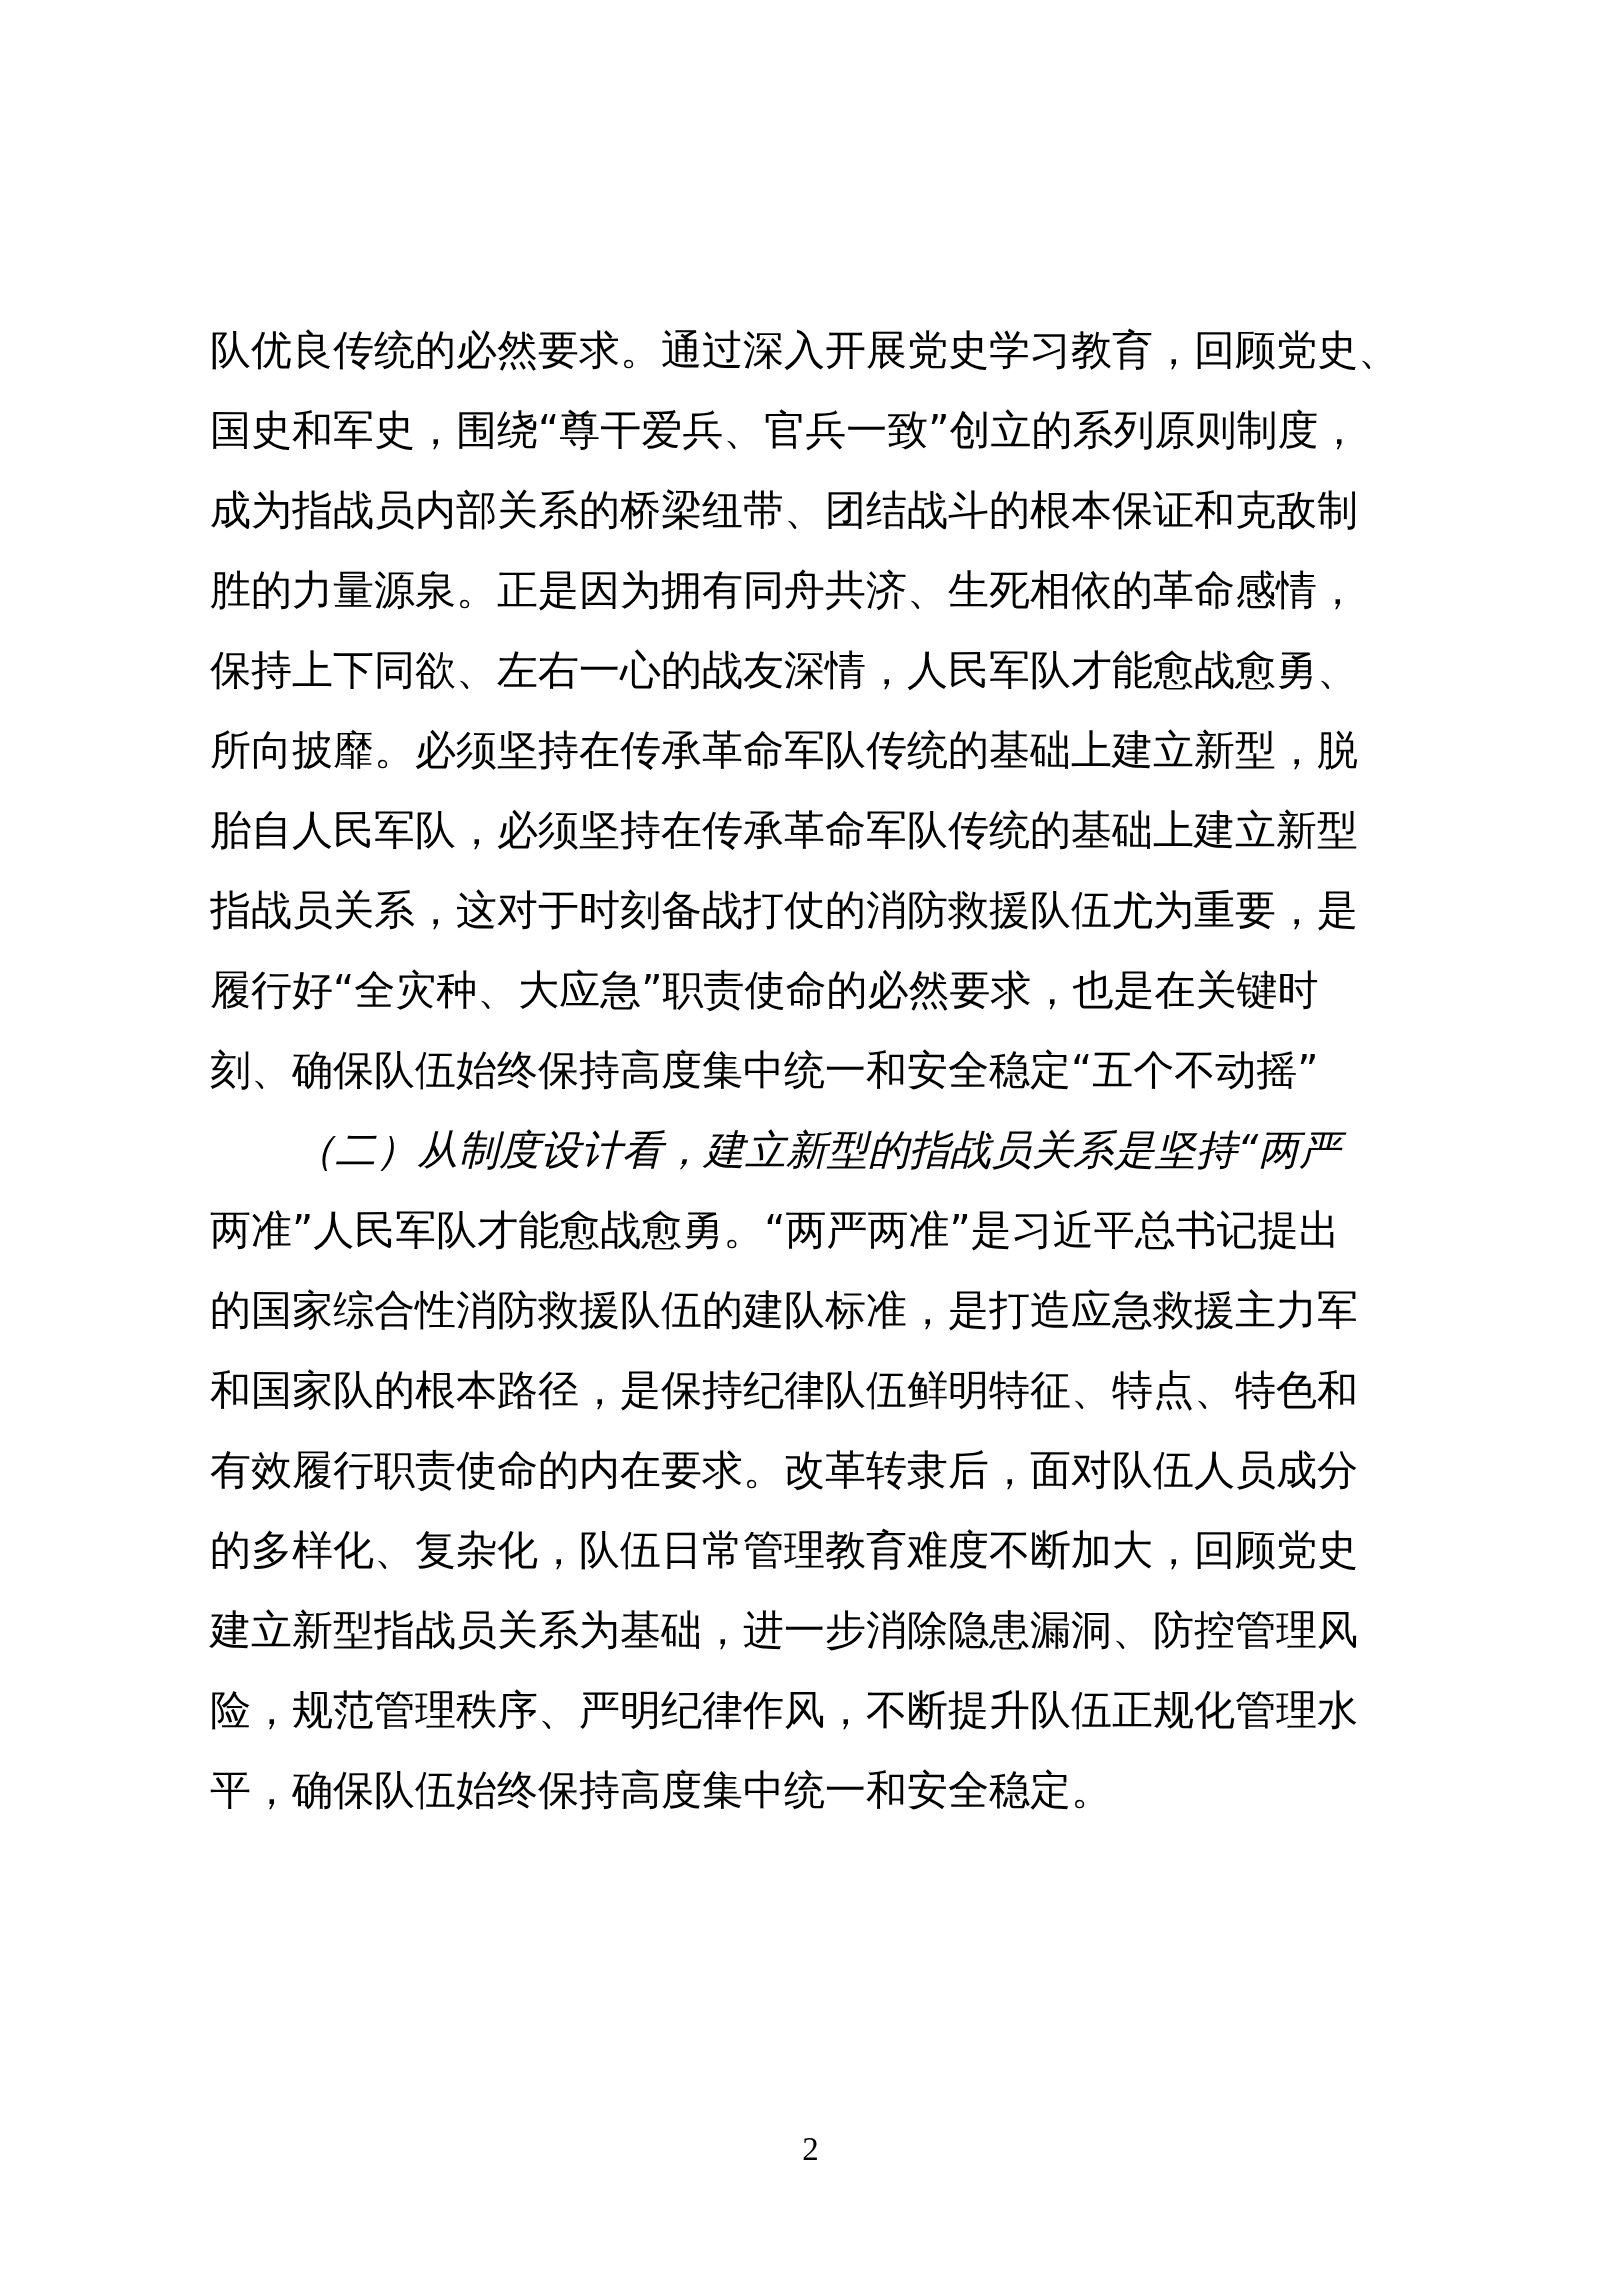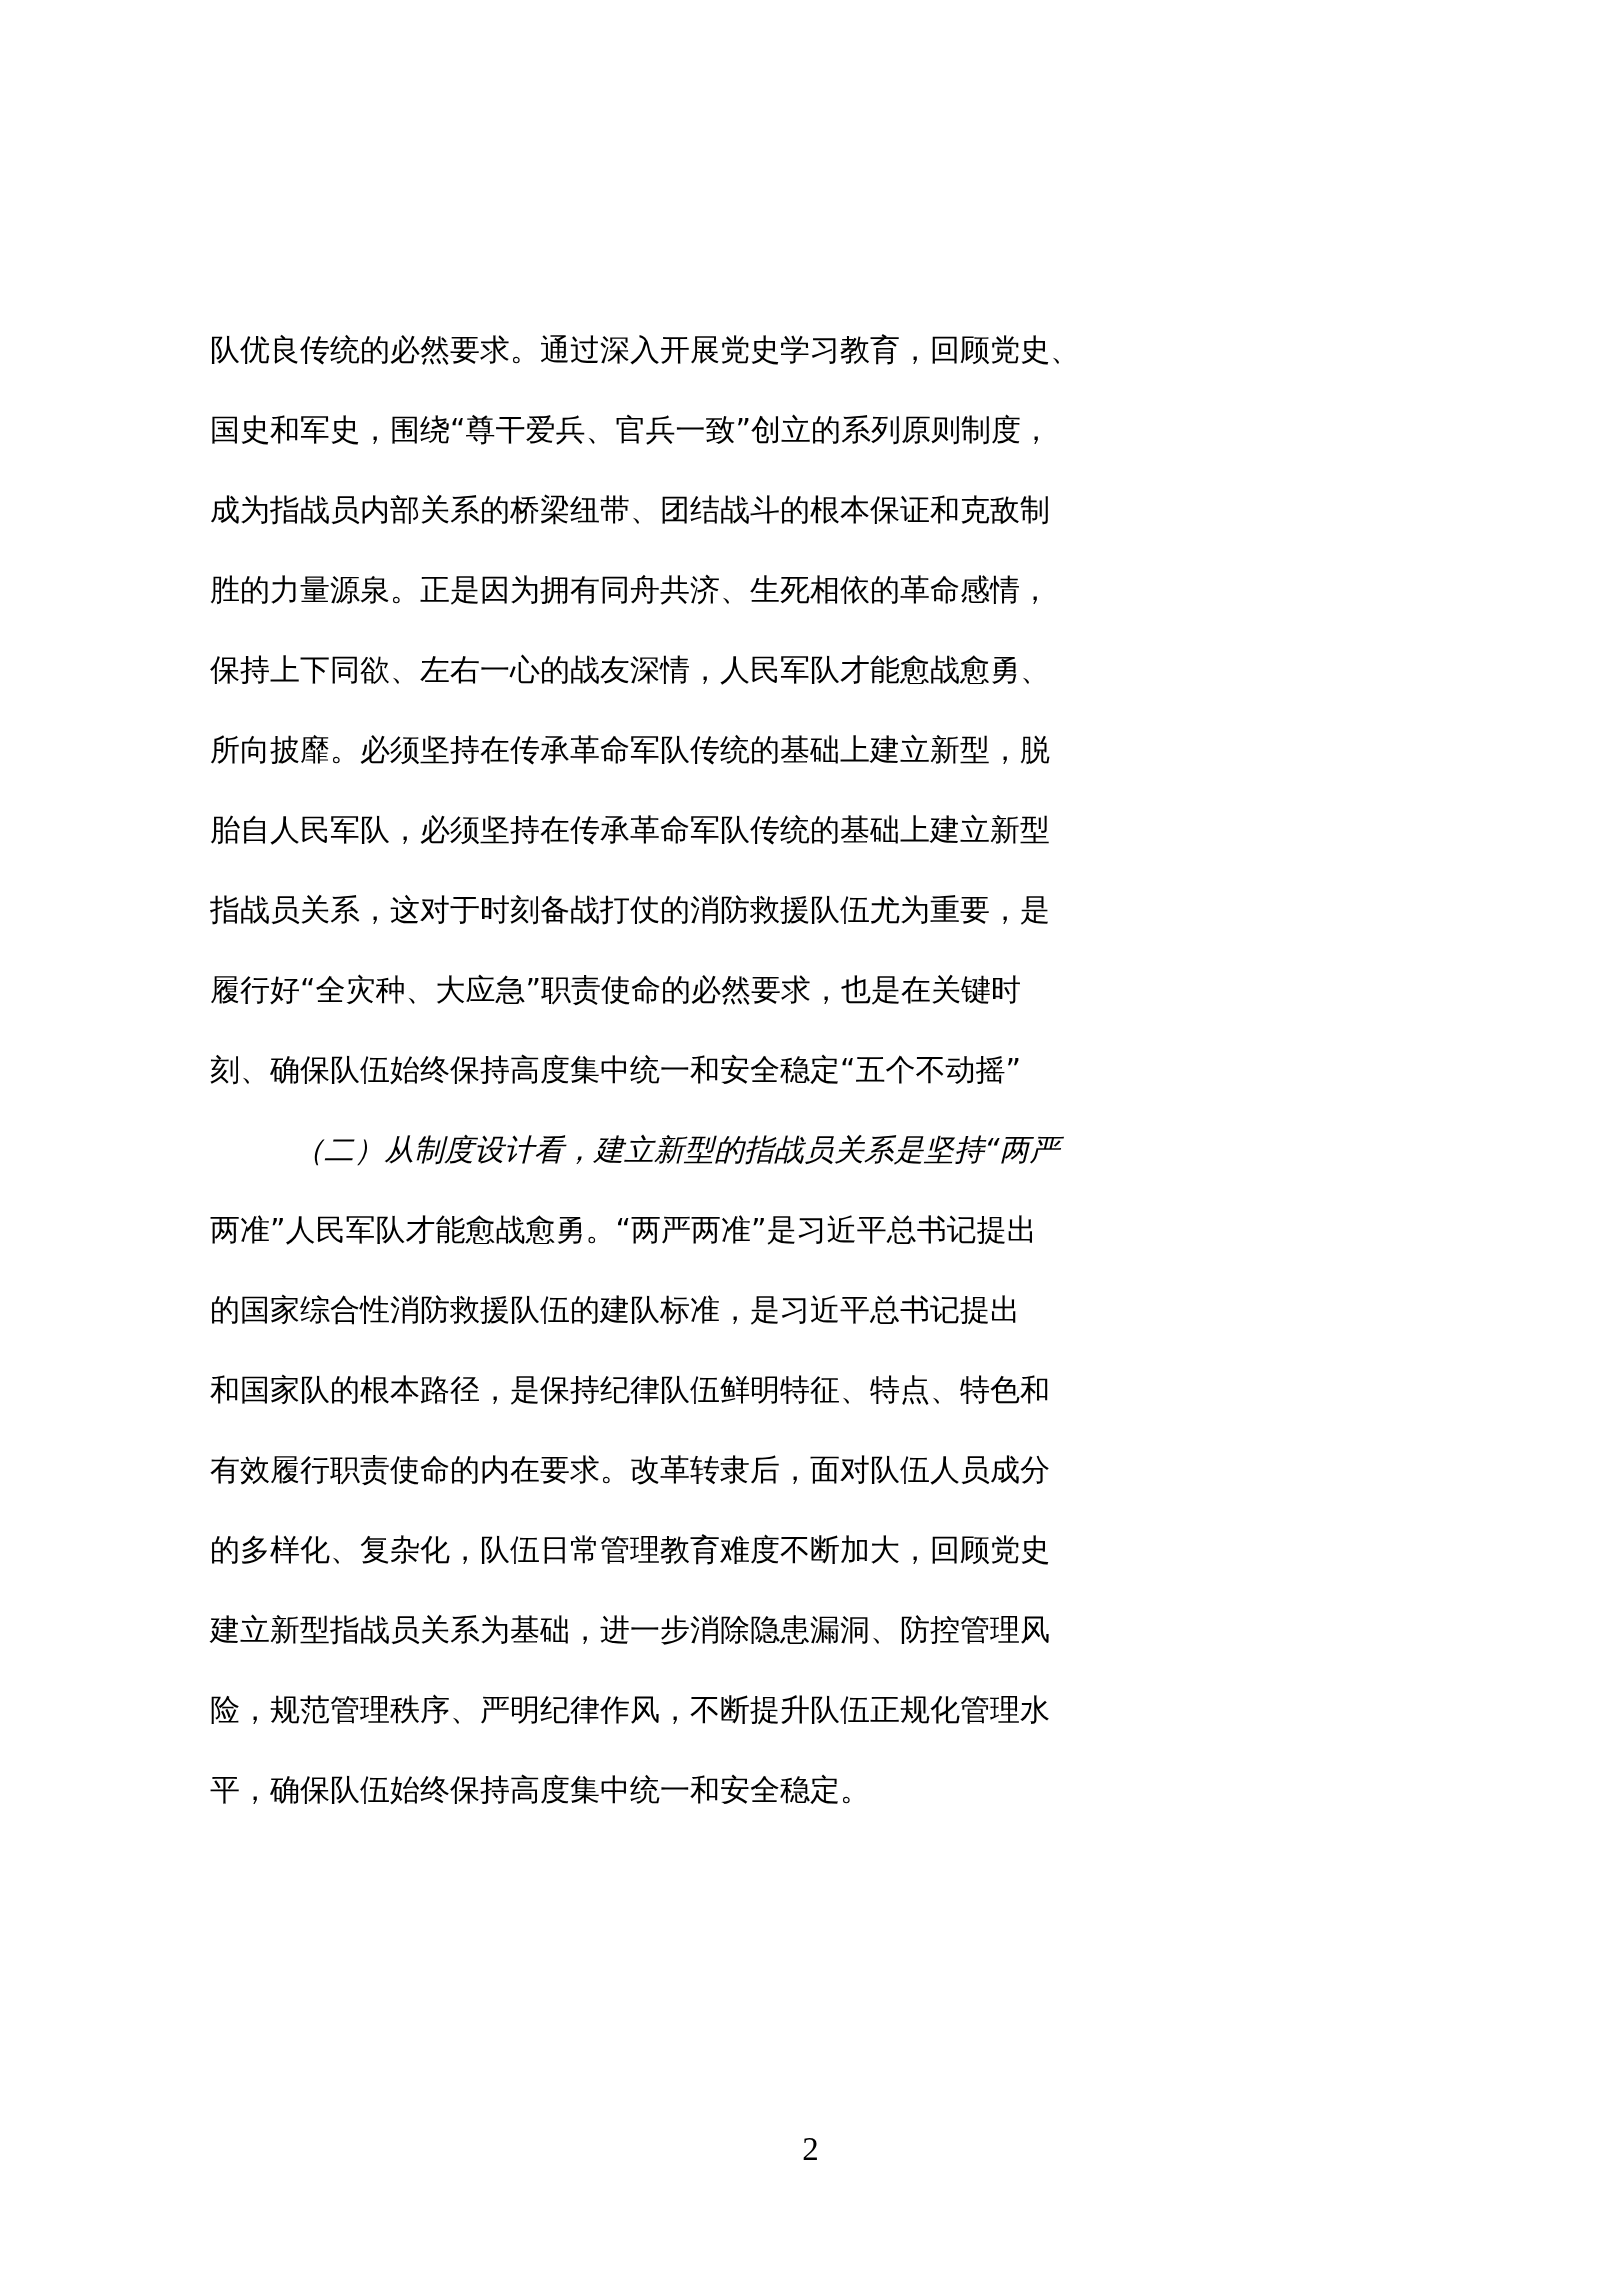--- a/index.html
+++ b/index.html
@@ -26,21 +26,21 @@
     .body-text {
       position: absolute;
       left: 210px;
       top: 310px;
       width: 1215px;
     }
     .line {
       display: block;
       height: 80px;
       line-height: 80px;
-      font-size: 30px;
+      font-size: 41px;
       white-space: nowrap;
       letter-spacing: 0px;
     }
     .line.indent {
       padding-left: 84px;
       font-style: italic;
     }
     .page-number {
       position: absolute;
       left: 0;
@@ -67,21 +67,21 @@
       <span class="line">所向披靡。必须坚持在传承革命军队传统的基础上建立新型，脱</span>
       <span class="line">胎自人民军队，必须坚持在传承革命军队传统的基础上建立新型</span>
       <span class="line">指战员关系，这对于时刻备战打仗的消防救援队伍尤为重要，是</span>
       <span class="line">履行好“全灾种、大应急”职责使命的必然要求，也是在关键时</span>
       <span class="line">刻、确保队伍始终保持高度集中统一和安全稳定“五个不动摇”</span>
     </div>
 
     <div>
       <span class="line indent">（二）从制度设计看，建立新型的指战员关系是坚持“两严</span>
       <span class="line">两准”人民军队才能愈战愈勇。“两严两准”是习近平总书记提出</span>
-      <span class="line">的国家综合性消防救援队伍的建队标准，是习近平总书记提出</span>
+      <span class="line">的国家综合性消防救援队伍的建队标准，是打造应急救援主力军</span>
       <span class="line">和国家队的根本路径，是保持纪律队伍鲜明特征、特点、特色和</span>
       <span class="line">有效履行职责使命的内在要求。改革转隶后，面对队伍人员成分</span>
       <span class="line">的多样化、复杂化，队伍日常管理教育难度不断加大，回顾党史</span>
       <span class="line">建立新型指战员关系为基础，进一步消除隐患漏洞、防控管理风</span>
       <span class="line">险，规范管理秩序、严明纪律作风，不断提升队伍正规化管理水</span>
       <span class="line">平，确保队伍始终保持高度集中统一和安全稳定。</span>
     </div>
   </div>
 
   <div class="page-number">2</div>

